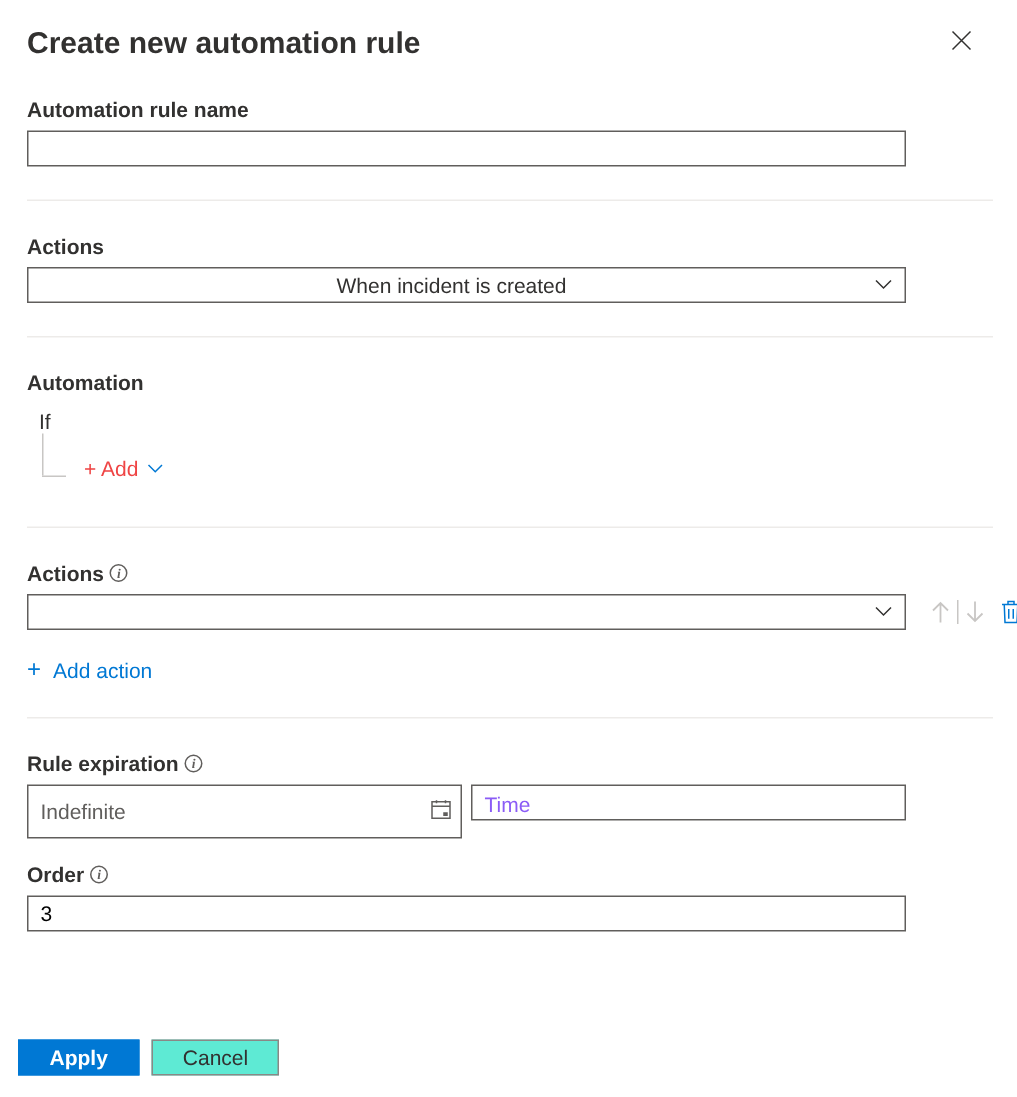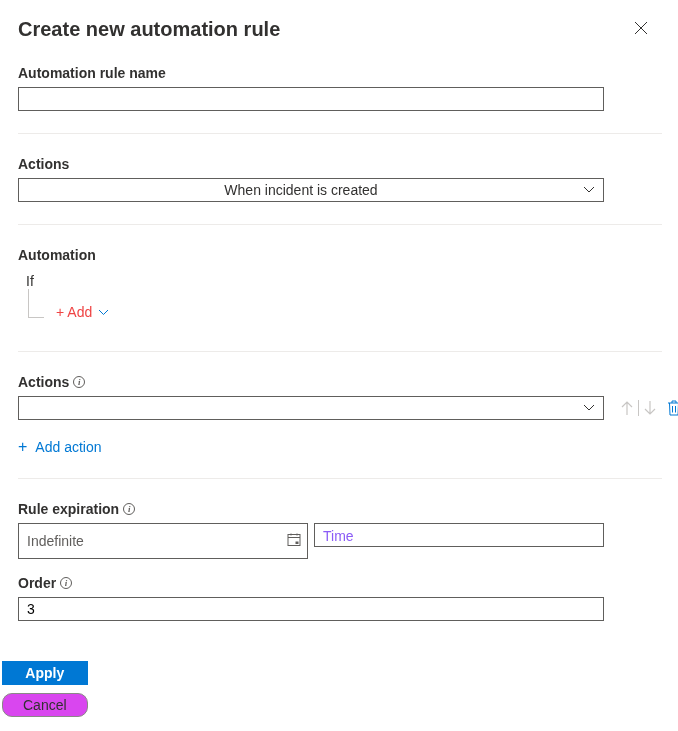--- a/index.html
+++ b/index.html
@@ -58,24 +58,24 @@
     .time-input {
       width: 290px; height: 24px; border: 1px solid #605e5c; padding: 2px 8px;
       font-size: 14px; color: #8b5cf6; display: flex; align-items: flex-end; cursor: pointer;
     }
     .order-input { width: 586px; height: 24px; border: 1px solid #605e5c; padding: 2px 8px; font-size: 14px; }
     .info-icon {
       display: inline-flex; width: 12px; height: 12px; border: 1px solid #605e5c; border-radius: 50%;
       align-items: center; justify-content: center; font-size: 9px; font-style: italic; color: #605e5c;
       font-family: Georgia, serif; line-height: 1;
     }
-    .footer { position: absolute; bottom: 14px; left: 2px; display: flex; gap: 8px; flex-direction: column; }
+    .footer { position: absolute; bottom: 14px; left: 12px; display: flex; gap: 8px; }
     .btn { height: 24px; padding: 0 20px; font-size: 14px; cursor: pointer; border: 1px solid; }
     .btn-primary { background: #0078d4; color: #fff; border-color: #0078d4; font-weight: 600; }
-    .btn-secondary { background: #d946ef; color: #323130; border-color: #8a8886; border-radius: 10px; }
+    .btn-secondary { background: #5eead4; color: #323130; border-color: #8a8886; }
     .spacer-16 { height: 16px; }
   </style>
 </head>
 <body>
 
 
 
 <div class="header">
   <div class="title">Create new automation rule</div>
   <div class="close-btn">

